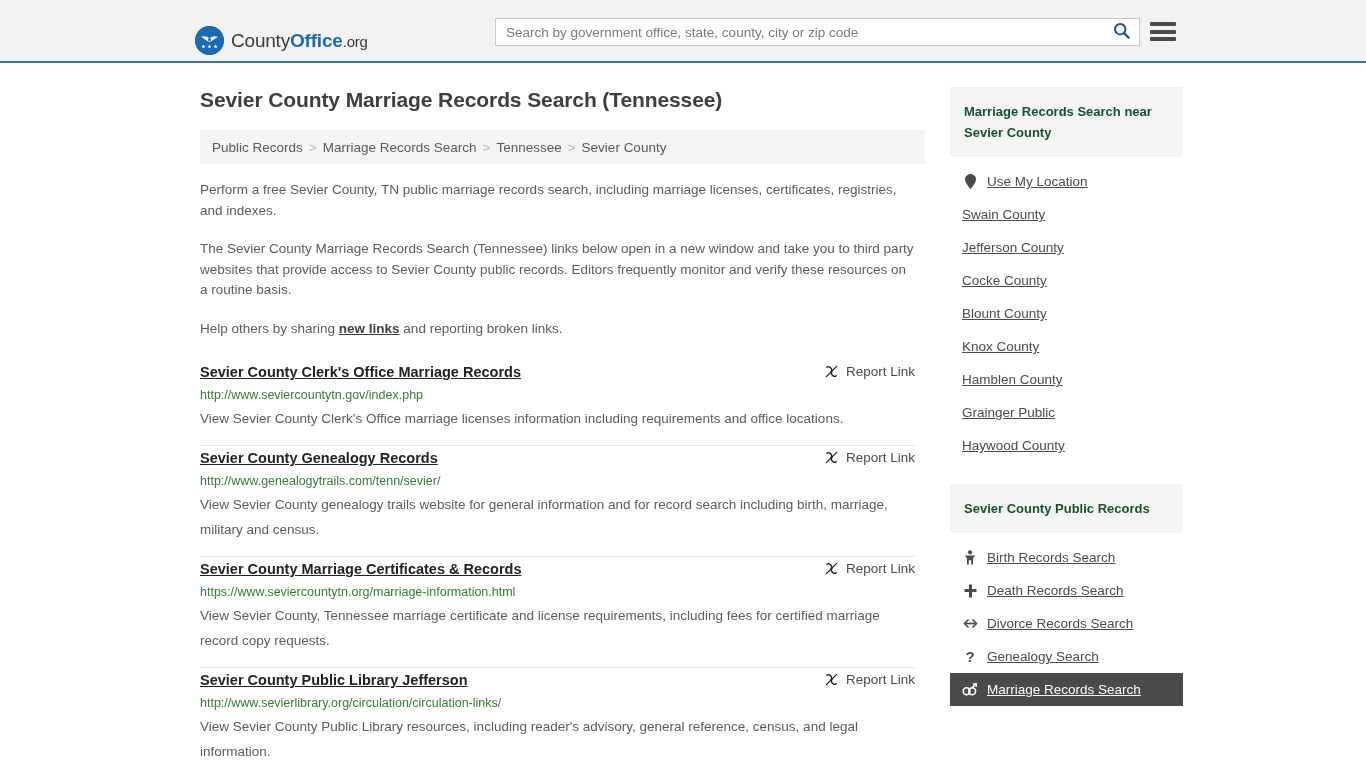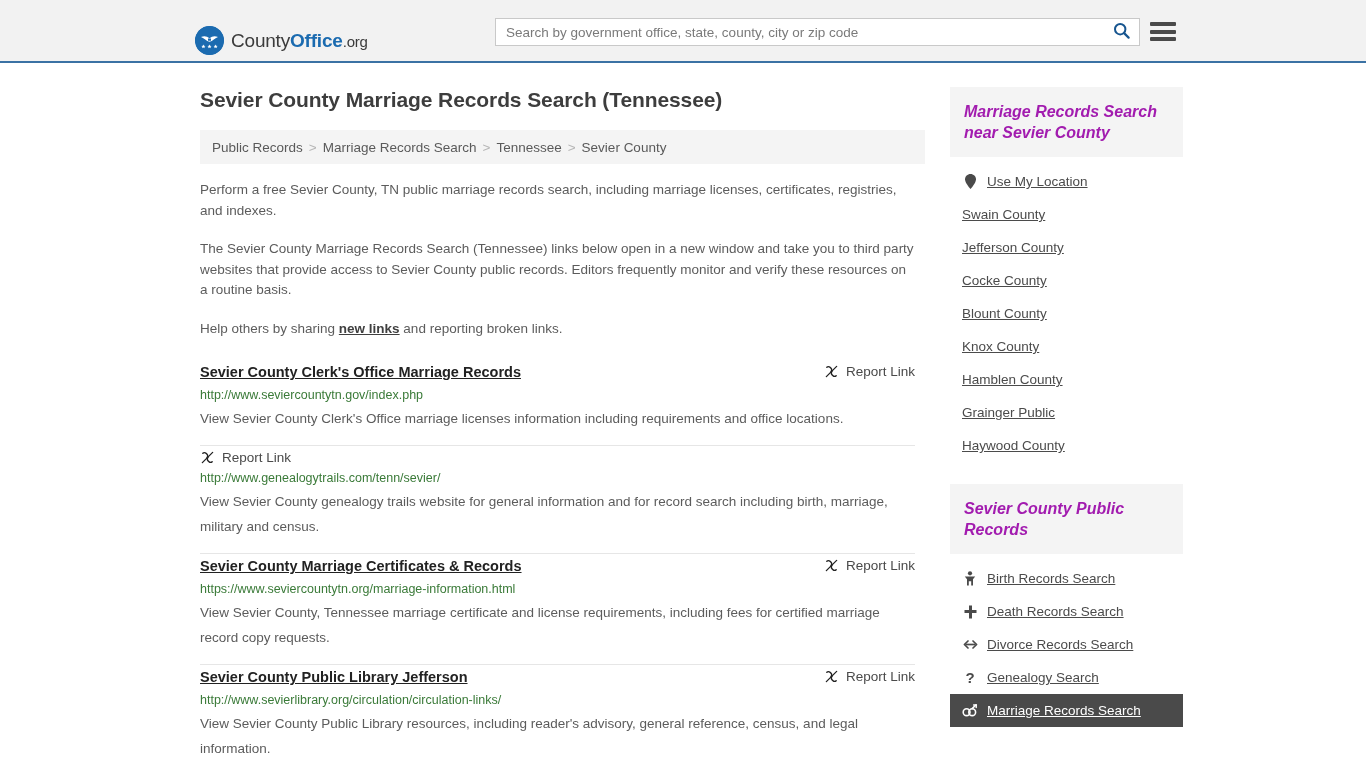--- a/index.html
+++ b/index.html
@@ -198,25 +198,24 @@
     color: #5c5c5c;
     line-height: 25px;
     margin-top: 3px;
   }
 
   
   .panel { margin-bottom: 22px; }
   .panel-head {
     background: #f4f4f4;
     padding: 14px 14px;
-    font-size: 16px;
+    font-size: 13px;
     font-weight: 700;
-    color: #a21caf;
+    color: #14532d;
     line-height: 21px;
-    font-style: italic;
   }
   .panel-list { padding: 8px 0 0 0; }
   .panel-item {
     display: flex;
     align-items: center;
     gap: 9px;
     padding: 9px 12px;
     font-size: 13.5px;
     color: #4b4b4b;
     text-decoration: none;
@@ -322,20 +321,21 @@
               </span>
               <span>Report Link</span>
             </a>
           </div>
           <div class="result-url">http://www.seviercountytn.gov/index.php</div>
           <div class="result-desc">View Sevier County Clerk's Office marriage licenses information including requirements and office locations.</div>
         </div>
 
         <div class="result">
           <div class="result-head">
+            <a class="result-title" href="#">Sevier County Genealogy Records</a>
             <a class="report-link" href="#">
               <span>
                 <svg width="15" height="15" viewBox="0 0 16 16" aria-hidden="true">
                   <path d="M3 3.5 a2.4 2.4 0 0 1 3.4 0 l1.1 1.1 a2.4 2.4 0 0 1 0 3.4" fill="none" stroke="#222" stroke-width="1.5" stroke-linecap="round"></path>
                   <path d="M13 12.5 a2.4 2.4 0 0 1 -3.4 0 l-1.1 -1.1 a2.4 2.4 0 0 1 0 -3.4" fill="none" stroke="#222" stroke-width="1.5" stroke-linecap="round"></path>
                   <line x1="2.5" y1="13.5" x2="13.5" y2="2.5" stroke="#222" stroke-width="1.4" stroke-linecap="round"></line>
                 </svg>
               </span>
               <span>Report Link</span>
             </a>

